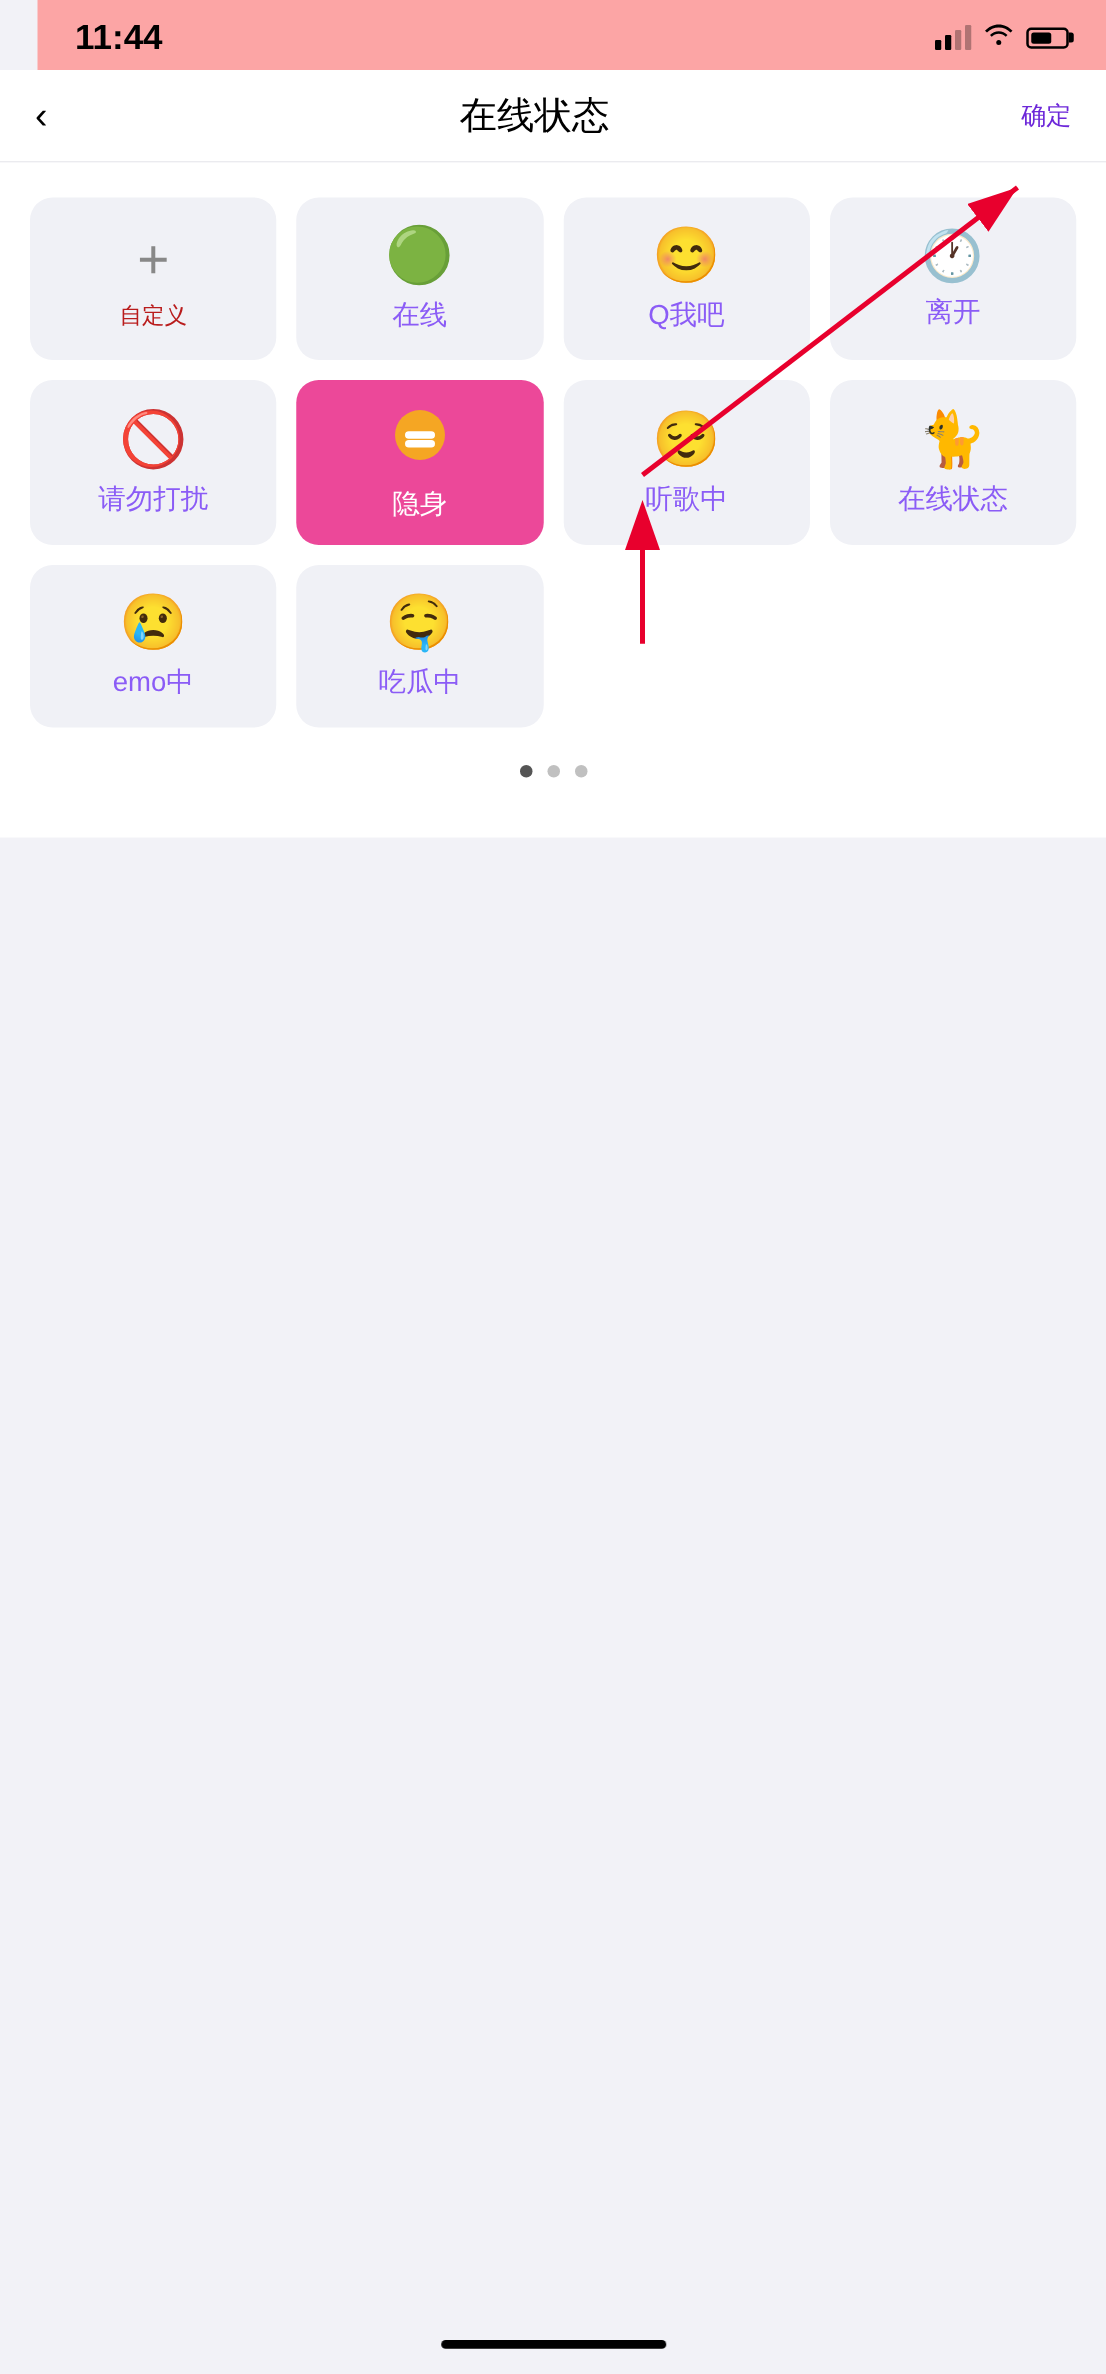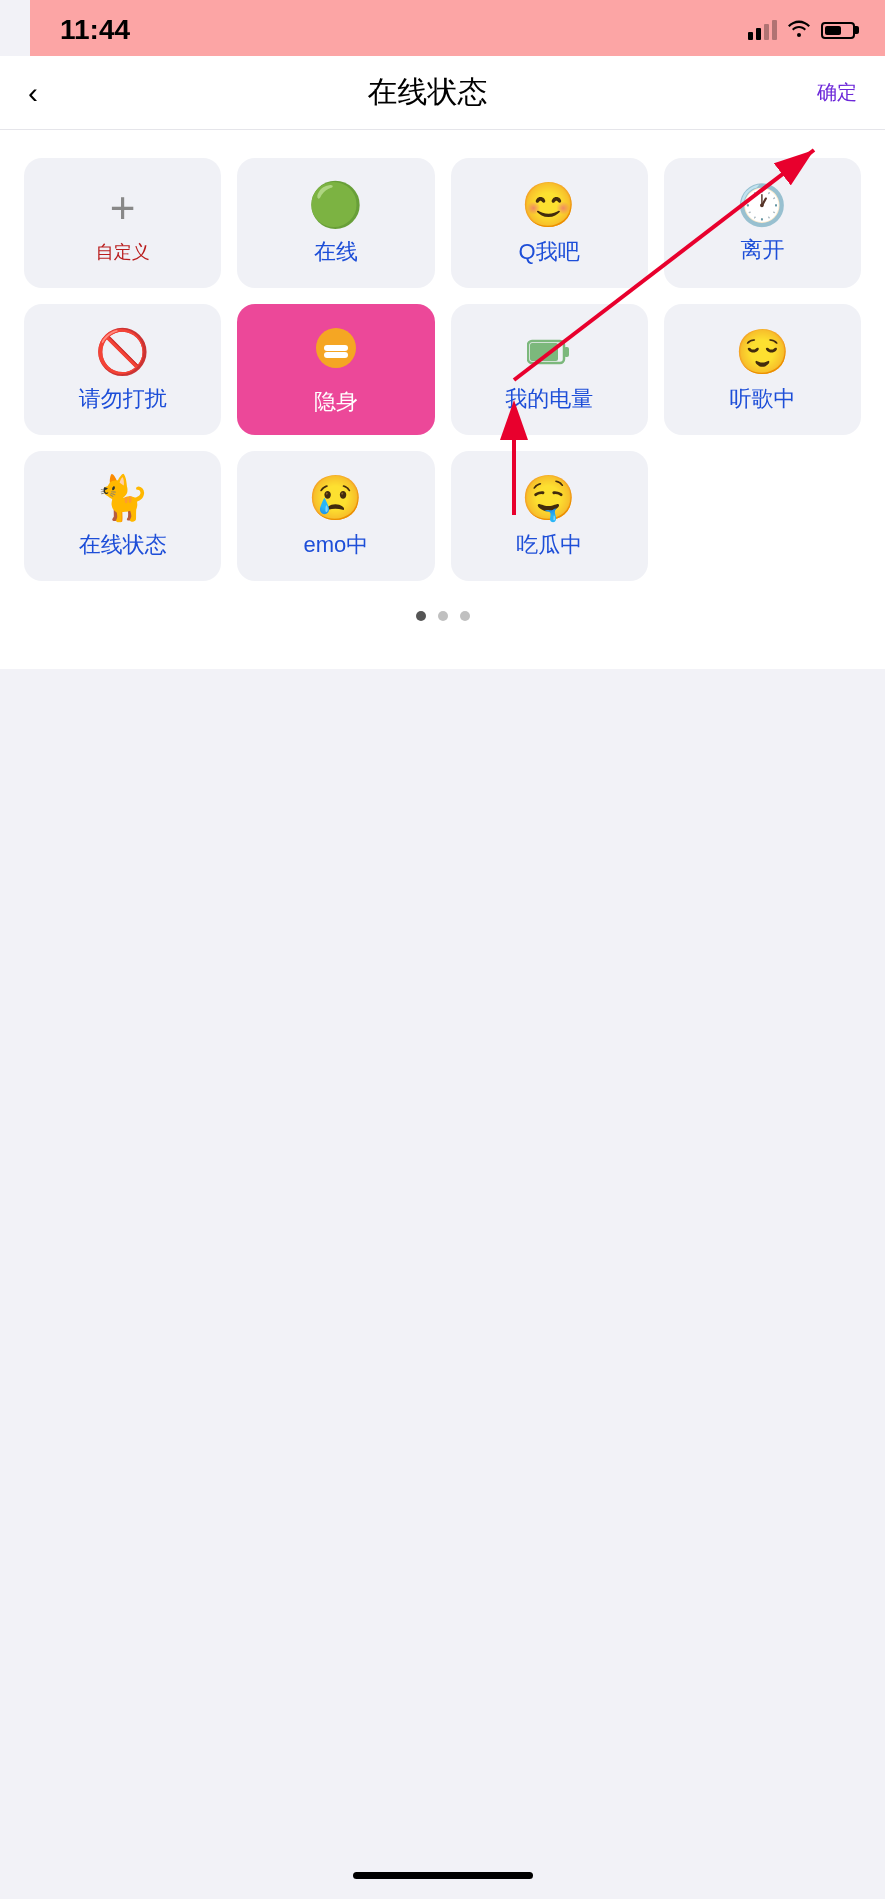--- a/index.html
+++ b/index.html
@@ -143,21 +143,21 @@
     }
 
     .status-item .icon {
       font-size: 44px;
       margin-bottom: 10px;
       line-height: 1;
     }
 
     .status-item .label {
       font-size: 22px;
-      color: #1d4ed8;
+      color: #8b5cf6;
       text-align: center;
     }
 
     .status-item.selected .label {
       color: #ffffff;
     }
 
     
     .custom-item .plus-icon {
       font-size: 44px;
@@ -289,30 +289,20 @@
         <span class="icon">
           <svg width="44" height="44" viewBox="0 0 44 44">
               <circle cx="22" cy="22" r="20" fill="#f5a623"></circle>
               <rect x="10" y="19" width="24" height="6" rx="3" fill="white"></rect>
               <rect x="10" y="26" width="24" height="6" rx="3" fill="white"></rect>
             </svg>
         </span>
         <span class="label">隐身</span>
       </div>
 
-      <div class="status-item">
-        <span class="icon">
-          <svg width="44" height="30" viewBox="0 0 44 30">
-            <rect x="1" y="4" width="36" height="22" rx="4" fill="none" stroke="#7cb87c" stroke-width="2.5"></rect>
-            <rect x="37" y="10" width="5" height="10" rx="2" fill="#7cb87c"></rect>
-            <rect x="3" y="6" width="28" height="18" rx="2" fill="#7cb87c"></rect>
-          </svg>
-        </span>
-        <span class="label">我的电量</span>
-      </div>
 
       <div class="status-item">
         <span class="icon">😌</span>
         <span class="label">听歌中</span>
       </div>
 
       <div class="status-item">
         <span class="icon">🐈</span>
         <span class="label">在线状态</span>
       </div>

